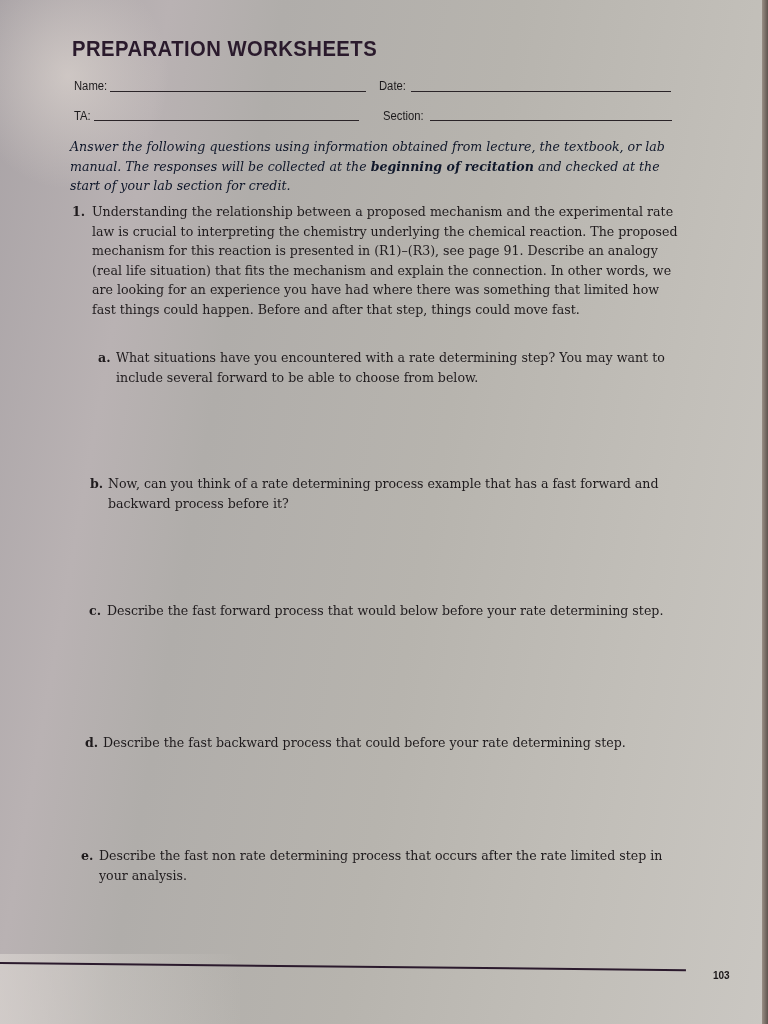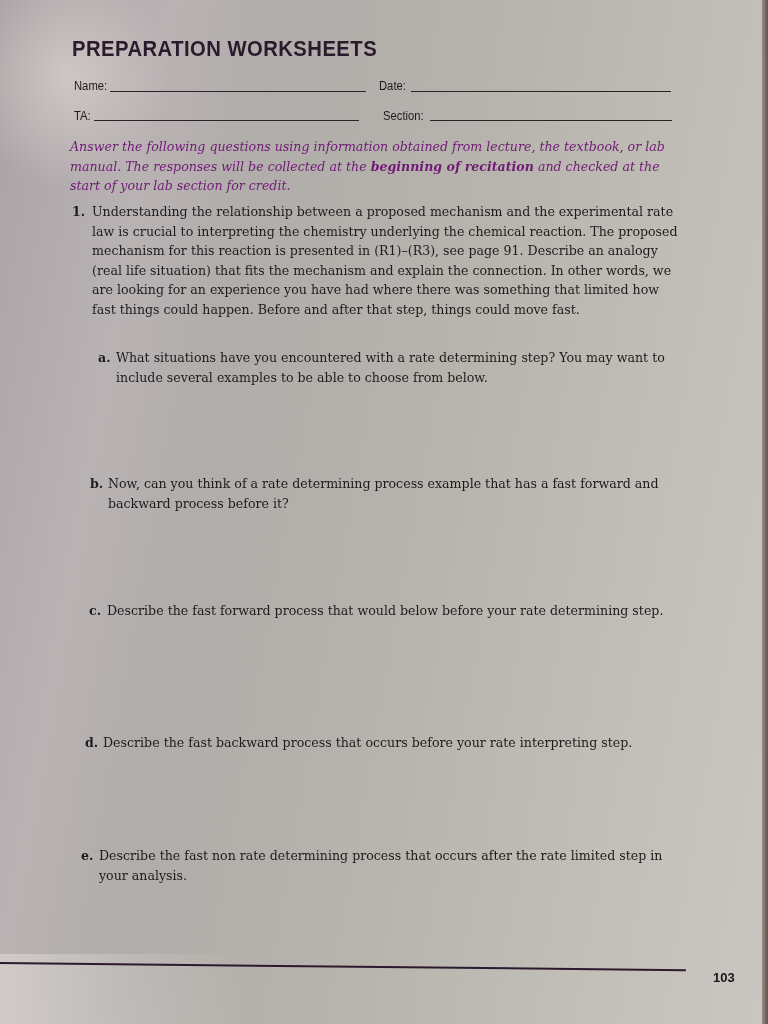--- a/index.html
+++ b/index.html
@@ -25,41 +25,41 @@
     .title {
       position: absolute; left: 72px; top: 36px;
       font-family: "Liberation Sans", sans-serif; font-weight: bold;
       font-size: 22px; letter-spacing: 0.5px; color: #2a1a2c;
       transform: scaleX(0.92); transform-origin: left;
     }
     .field { position: absolute; font-family: "Liberation Sans", sans-serif; font-size: 12.5px; color: #1c1a1c; transform: scaleX(0.9); transform-origin: left; }
     .line { position: absolute; height: 1px; background: #2a2428; }
     .intro {
       position: absolute; left: 70px; top: 137px; width: 615px;
-      font-style: italic; font-size: 12.6px; line-height: 19.5px; color: #701a75;
+      font-style: italic; font-size: 12.6px; line-height: 19.5px; color: #0f172a;
     }
     .intro b { font-style: italic; }
     .q1 {
       position: absolute; left: 72px; top: 202px; width: 612px;
       font-size: 12.6px; line-height: 19.5px; color: #1f1b1d;
     }
     .q1 .num { position: absolute; left: 0; top: 0; font-weight: bold; }
     .q1 .txt { margin-left: 20px; display: block; }
     .sub {
       position: absolute; font-size: 12.6px; line-height: 19.5px; color: #1f1b1d;
     }
     .sub .lbl { position: absolute; left: 0; top: 0; font-weight: bold; }
     .sub .txt { display: block; margin-left: 18px; }
     .footer-rule {
       position: absolute; left: 0; top: 962px; width: 686px; height: 2px;
       background: #2b1a2d; transform: rotate(0.6deg); transform-origin: left;
     }
     .page-num {
       position: absolute; left: 713px; top: 970px;
-      font-family: "Liberation Sans", sans-serif; font-weight: bold; font-size: 13px; color: #1a1618;
+      font-family: "Liberation Sans", sans-serif; font-weight: bold; font-size: 10px; color: #1a1618;
     }
   </style>
 </head>
 <body>
 
 <div class="glare"></div>
 <div class="bottom-glare"></div>
 <div class="page-edge"></div>
 
 <div class="title">PREPARATION WORKSHEETS</div>
@@ -78,33 +78,33 @@
 
 <div class="intro"><span>Answer the following questions using information obtained from lecture, the textbook, or lab manual. The responses will be collected at the </span><b>beginning of recitation</b><span> and checked at the start of your lab section for credit.</span></div>
 
 <div class="q1">
   <span class="num">1.</span>
   <span class="txt">Understanding the relationship between a proposed mechanism and the experimental rate law is crucial to interpreting the chemistry underlying the chemical reaction. The proposed mechanism for this reaction is presented in (R1)–(R3), see page 91. Describe an analogy (real life situation) that fits the mechanism and explain the connection. In other words, we are looking for an experience you have had where there was something that limited how fast things could happen. Before and after that step, things could move fast.</span>
 </div>
 
 <div class="sub" style="left:98px; top:348px; width:585px;">
   <span class="lbl">a.</span>
-  <span class="txt">What situations have you encountered with a rate determining step? You may want to include several examples to be able to choose from below.</span>
+  <span class="txt">What situations have you encountered with a rate determining step? You may want to include several forward to be able to choose from below.</span>
 </div>
 <div class="sub" style="left:90px; top:474px; width:594px;">
   <span class="lbl">b.</span>
   <span class="txt">Now, can you think of a rate determining process example that has a fast forward and backward process before it?</span>
 </div>
 <div class="sub" style="left:89px; top:601px; width:596px;">
   <span class="lbl">c.</span>
   <span class="txt">Describe the fast forward process that would below before your rate determining step.</span>
 </div>
 <div class="sub" style="left:85px; top:733px; width:605px;">
   <span class="lbl">d.</span>
-  <span class="txt">Describe the fast backward process that occurs before your rate interpreting step.</span>
+  <span class="txt">Describe the fast backward process that could before your rate determining step.</span>
 </div>
 <div class="sub" style="left:81px; top:846px; width:605px;">
   <span class="lbl">e.</span>
   <span class="txt">Describe the fast non rate determining process that occurs after the rate limited step in your analysis.</span>
 </div>
 
 <div class="footer-rule"></div>
 <div class="page-num">103</div>
 
 </body></html>

